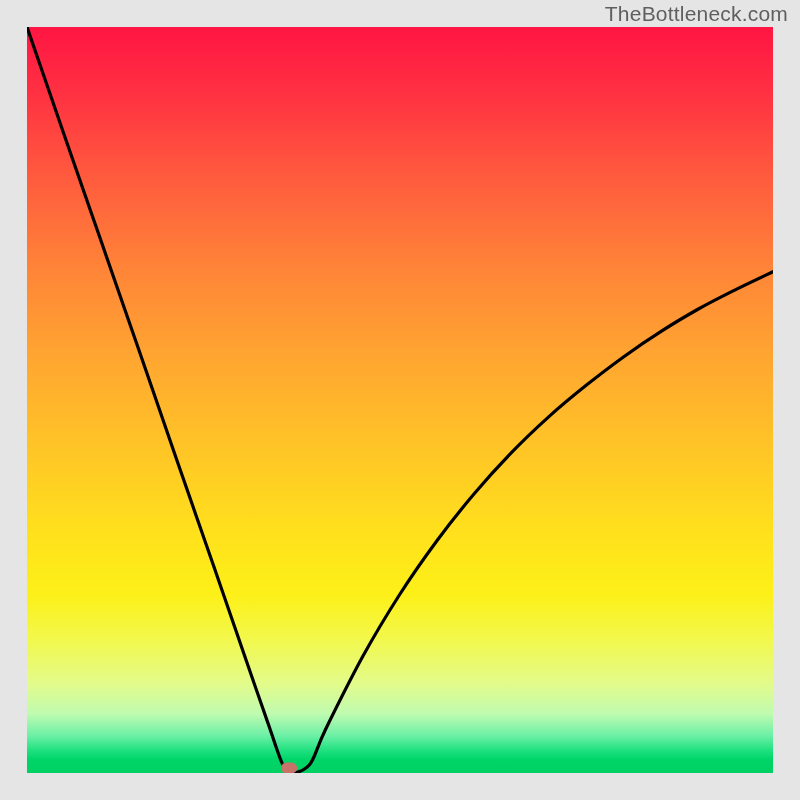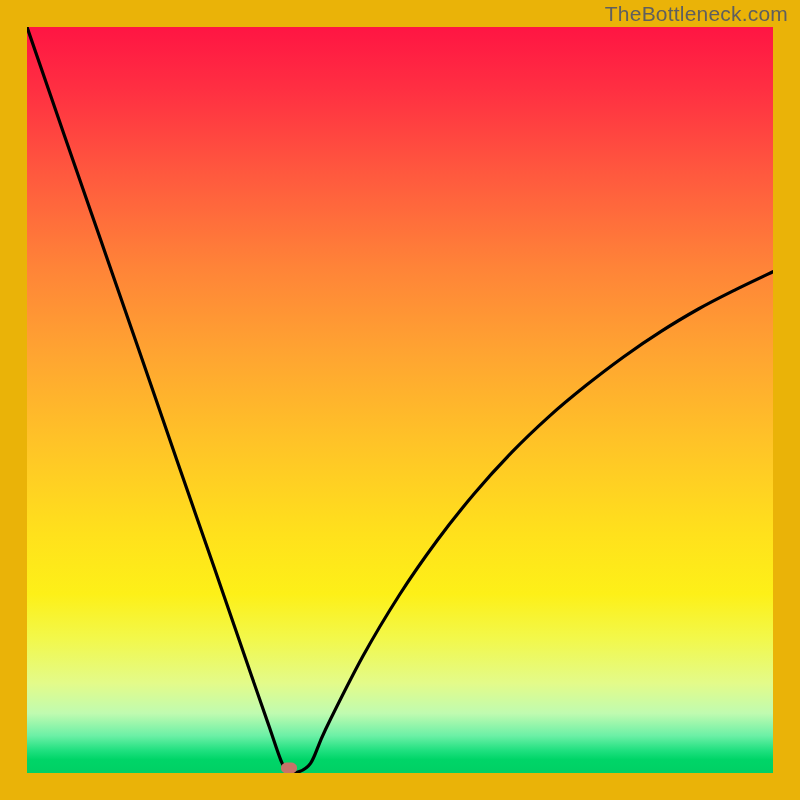--- a/index.html
+++ b/index.html
@@ -8,21 +8,21 @@
     width: 800px;
     height: 800px;
     background: #000;
     overflow: hidden;
     font-family: Arial, Helvetica, sans-serif;
   }
   .frame {
     position: relative;
     width: 800px;
     height: 800px;
-    background: #eab308;
+    background: #e5e5e5;
   }
   .watermark {
     position: absolute;
     top: 2px;
     right: 12px;
     color: #5f5f5f;
     font-size: 21px;
     font-weight: 500;
     letter-spacing: 0.2px;
     user-select: none;

